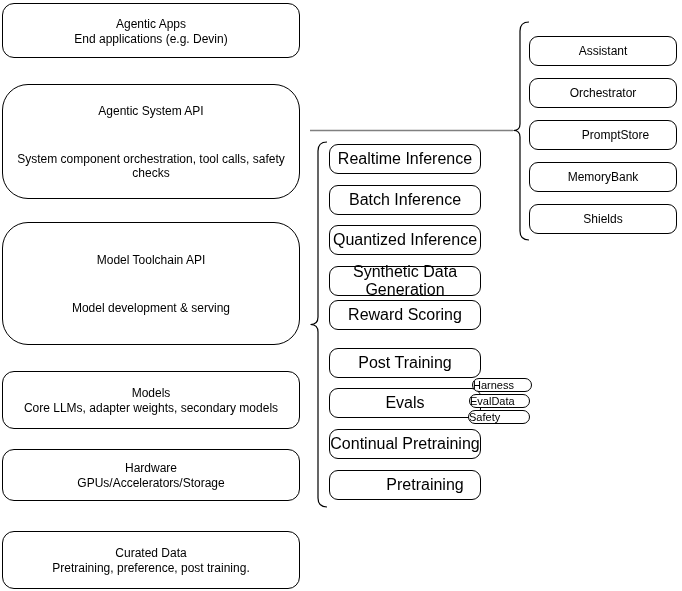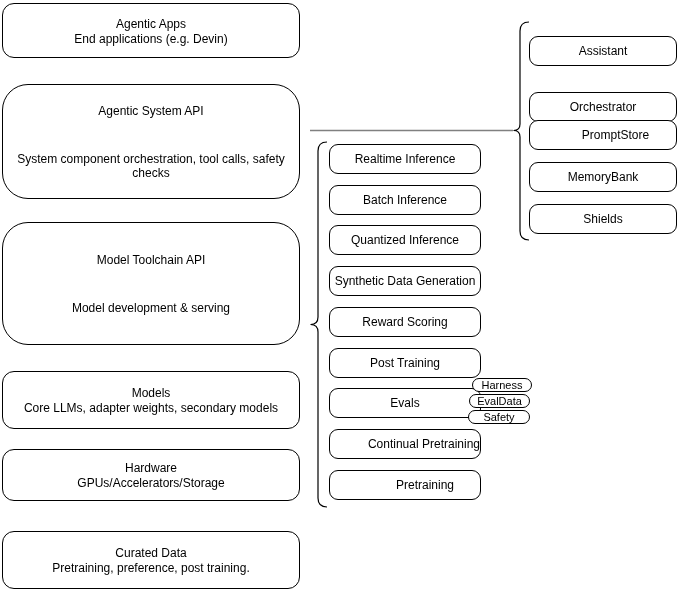--- a/index.html
+++ b/index.html
@@ -19,29 +19,29 @@
     display:flex;
     flex-direction:column;
     align-items:center;
     justify-content:center;
     text-align:center;
   }
   .lbox{left:2px;width:298px;border-radius:12px;padding:0 12px;z-index:2;}
   .lbox.big{border-radius:26px;gap:33px;}
   .lbox .title{font-size:12px;line-height:16px;font-weight:400;}
   .lbox .subtitle{font-size:12px;line-height:14px;font-weight:400;}
-  .mbox{left:329px;width:152px;height:30px;border-radius:9px;font-size:12px;z-index:2;}
+  .mbox{left:329px;width:152px;height:30px;border-radius:9px;font-size:16px;z-index:2;}
   .rbox{left:529px;width:148px;height:30px;border-radius:9px;font-size:12px;z-index:2;}
   .oval{
     position:absolute;
     box-sizing:border-box;
     background:#ffffff;
     border:1px solid #000000;
     border-radius:8px;
-    display:flex;align-items:center;justify-content:center;
+    display:flex;align-items:center;
     font-size:11px;line-height:12px;
     z-index:3;
   }
   #wires{position:absolute;left:0;top:0;z-index:1;}
 </style>
 </head>
 <body>
 
 <div id="canvas">
 
@@ -89,50 +89,50 @@
   </div>
   <div class="node mbox" style="top:185px;">
     <span>Batch Inference</span>
   </div>
   <div class="node mbox" style="top:225px;">
     <span>Quantized Inference</span>
   </div>
   <div class="node mbox" style="top:266px;">
     <span>Synthetic Data Generation</span>
   </div>
-  <div class="node mbox" style="top:307px;">
+  <div class="node mbox" style="top:300px;">
     <span>Reward Scoring</span>
   </div>
   <div class="node mbox" style="top:348px;">
     <span>Post Training</span>
   </div>
   <div class="node mbox" style="top:388px;">
     <span>Evals</span>
   </div>
-  <div class="node mbox" style="top:429px;align-items:flex-end;">
+  <div class="node mbox" style="top:429px;">
     <span>Continual Pretraining</span>
   </div>
   <div class="node mbox" style="top:470px;padding-left:40px;">
     <span>Pretraining</span>
   </div>
 
   <div class="oval" style="left:472px;top:378px;width:60px;height:14px;">
     <span>Harness</span>
   </div>
   <div class="oval" style="left:469px;top:394px;width:61px;height:14px;">
     <span>EvalData</span>
   </div>
   <div class="oval" style="left:468px;top:410px;width:62px;height:14px;">
     <span>Safety</span>
   </div>
 
   <div class="node rbox" style="top:36px;">
     <span>Assistant</span>
   </div>
-  <div class="node rbox" style="top:92px;">
+  <div class="node rbox" style="top:78px;">
     <span>Orchestrator</span>
   </div>
   <div class="node rbox" style="top:120px;padding-left:25px;">
     <span>PromptStore</span>
   </div>
   <div class="node rbox" style="top:162px;">
     <span>MemoryBank</span>
   </div>
   <div class="node rbox" style="top:204px;">
     <span>Shields</span>

